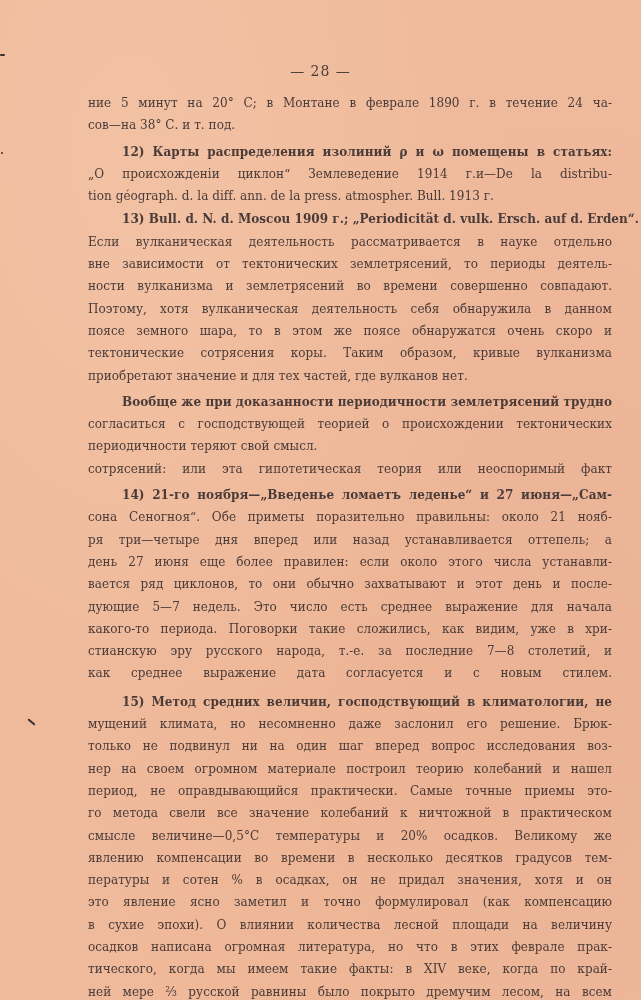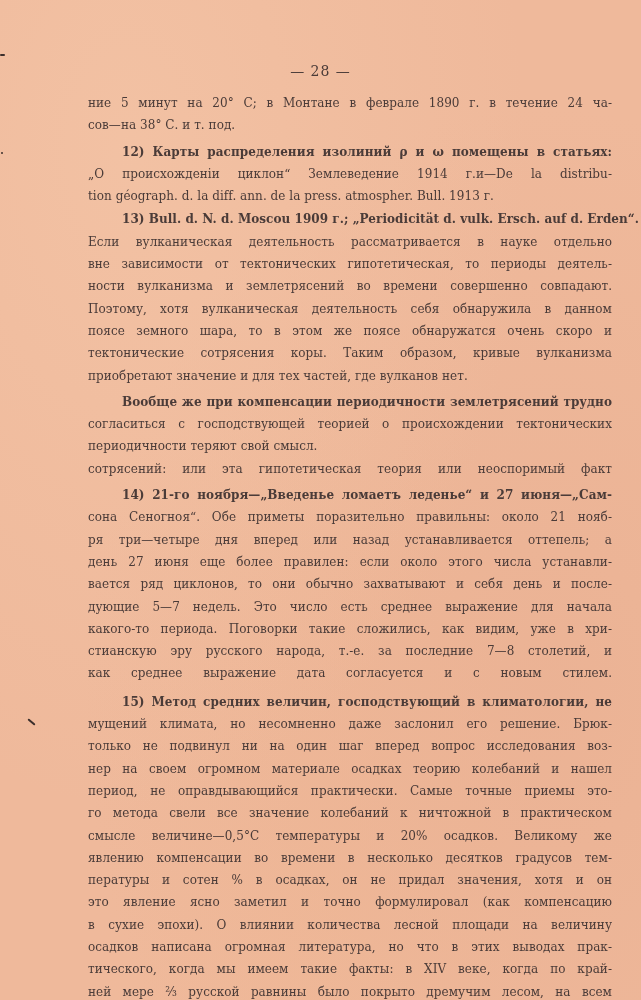--- a/index.html
+++ b/index.html
@@ -56,62 +56,62 @@
     <div>
       <span class="line indent">12) Карты распределения изолиний ρ и ω помещены в статьях:</span>
       <span class="line">„О происхожденіи циклон“ Землеведение 1914 г.и—De la distribu-</span>
       <span class="line last">tion géograph. d. la diff. ann. de la press. atmospher. Bull. 1913 г.</span>
     </div>
     <span class="gap" style="height:1px"></span>
 
     <div>
       <span class="line indent">13) Bull. d. N. d. Moscou 1909 г.; „Periodicität d. vulk. Ersch. auf d. Erden“.</span>
       <span class="line">Если вулканическая деятельность рассматривается в науке отдельно</span>
-      <span class="line">вне зависимости от тектонических гипотетическая, то периоды деятель-</span>
+      <span class="line">вне зависимости от тектонических землетрясений, то периоды деятель-</span>
       <span class="line">ности вулканизма и землетрясений во времени совершенно совпадают.</span>
       <span class="line">Поэтому, хотя вулканическая деятельность себя обнаружила в данном</span>
       <span class="line">поясе земного шара, то в этом же поясе обнаружатся очень скоро и</span>
       <span class="line">тектонические сотрясения коры. Таким образом, кривые вулканизма</span>
       <span class="line last">приобретают значение и для тех частей, где вулканов нет.</span>
     </div>
     <span class="gap"></span>
 
     <div>
-      <span class="line indent">Вообще же при компенсации периодичности землетрясений трудно</span>
+      <span class="line indent">Вообще же при доказанности периодичности землетрясений трудно</span>
       <span class="line">согласиться с господствующей теорией о происхождении тектонических</span>
       <span class="line last">периодичности теряют свой смысл.</span>
       <span class="line">сотрясений: или эта гипотетическая теория или неоспоримый факт</span>
     </div>
     <span class="gap"></span>
 
     <div>
       <span class="line indent">14) 21-го ноября—„Введенье ломаетъ леденье“ и 27 июня—„Сам-</span>
       <span class="line">сона Сеногноя“. Обе приметы поразительно правильны: около 21 нояб-</span>
       <span class="line">ря три—четыре дня вперед или назад устанавливается оттепель; а</span>
       <span class="line">день 27 июня еще более правилен: если около этого числа устанавли-</span>
-      <span class="line">вается ряд циклонов, то они обычно захватывают и себя день и после-</span>
+      <span class="line">вается ряд циклонов, то они обычно захватывают и этот день и после-</span>
       <span class="line">дующие 5—7 недель. Это число есть среднее выражение для начала</span>
       <span class="line">какого-то периода. Поговорки такие сложились, как видим, уже в хри-</span>
       <span class="line">стианскую эру русского народа, т.-е. за последние 7—8 столетий, и</span>
       <span class="line">как  среднее  выражение  дата согласуется и с новым стилем.</span>
     </div>
     <span class="gap" style="height:6px"></span>
 
     <div>
       <span class="line indent">15) Метод средних величин, господствующий в климатологии, не</span>
       <span class="line">мущений климата, но несомненно даже заслонил его решение. Брюк-</span>
       <span class="line">только не подвинул ни на один шаг вперед вопрос исследования воз-</span>
-      <span class="line">нер на своем огромном материале осадках теорию колебаний и нашел</span>
+      <span class="line">нер на своем огромном материале построил теорию колебаний и нашел</span>
       <span class="line">период, не оправдывающийся практически. Самые точные приемы это-</span>
       <span class="line">го метода свели все значение колебаний к ничтожной в практическом</span>
       <span class="line">смысле величине—0,5°С температуры и 20% осадков. Великому же</span>
       <span class="line">явлению компенсации во времени в несколько десятков градусов тем-</span>
       <span class="line">пературы и сотен % в осадках, он не придал значения, хотя и он</span>
       <span class="line">это явление ясно заметил и точно формулировал (как компенсацию</span>
       <span class="line">в сухие эпохи). О влиянии количества лесной площади на величину</span>
-      <span class="line">осадков написана огромная литература, но что в этих выводах прак-</span>
+      <span class="line">осадков написана огромная литература, но что в этих феврале прак-</span>
       <span class="line">тического, когда мы имеем такие факты: в XIV веке, когда по край-</span>
       <span class="line">ней мере ⅔ русской равнины было покрыто дремучим лесом, на всем</span>
 
     </div>
 
   </div>
 </div>
 
 </body></html>

